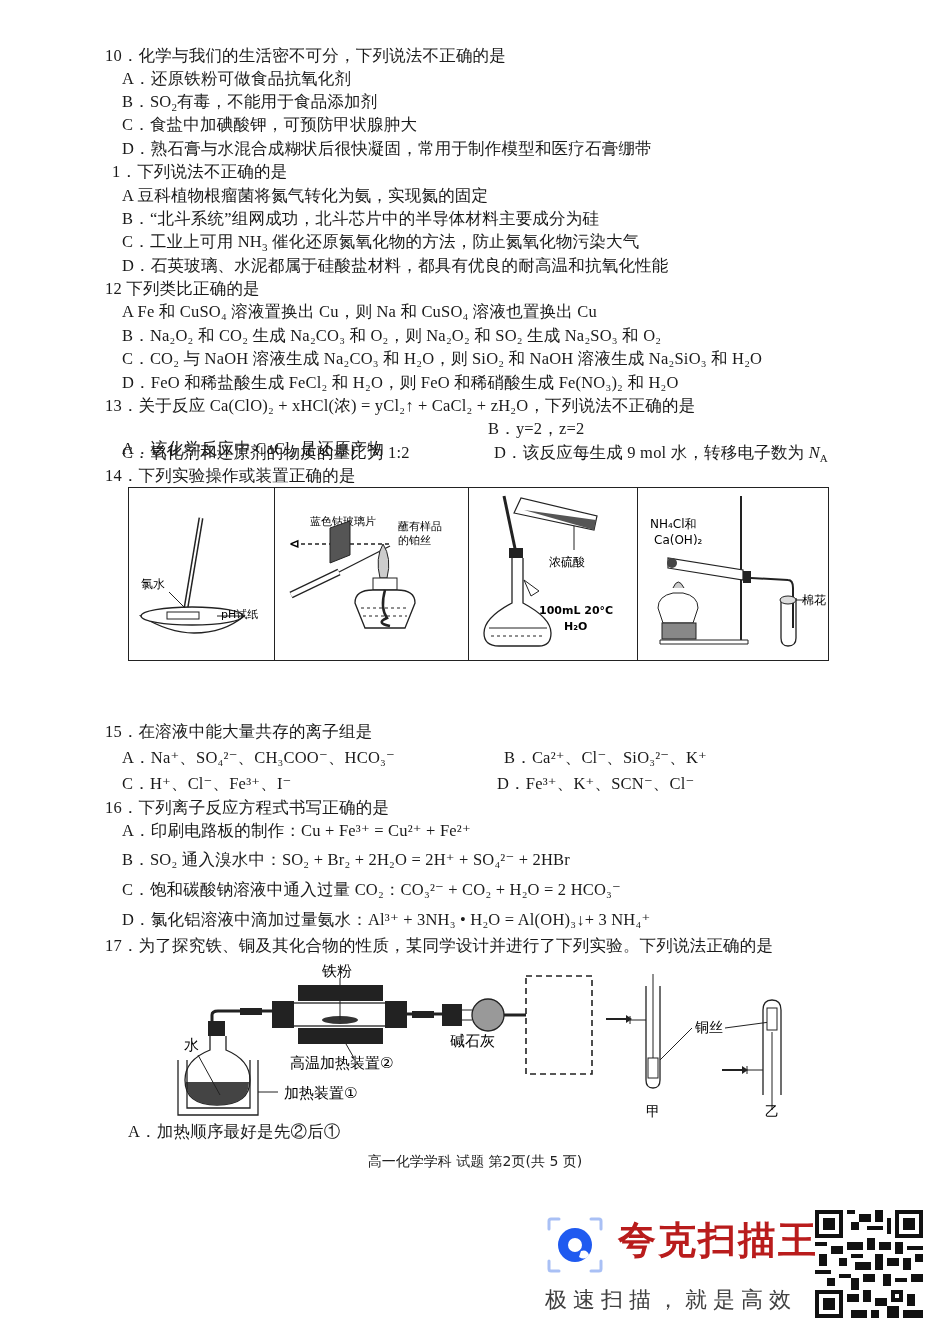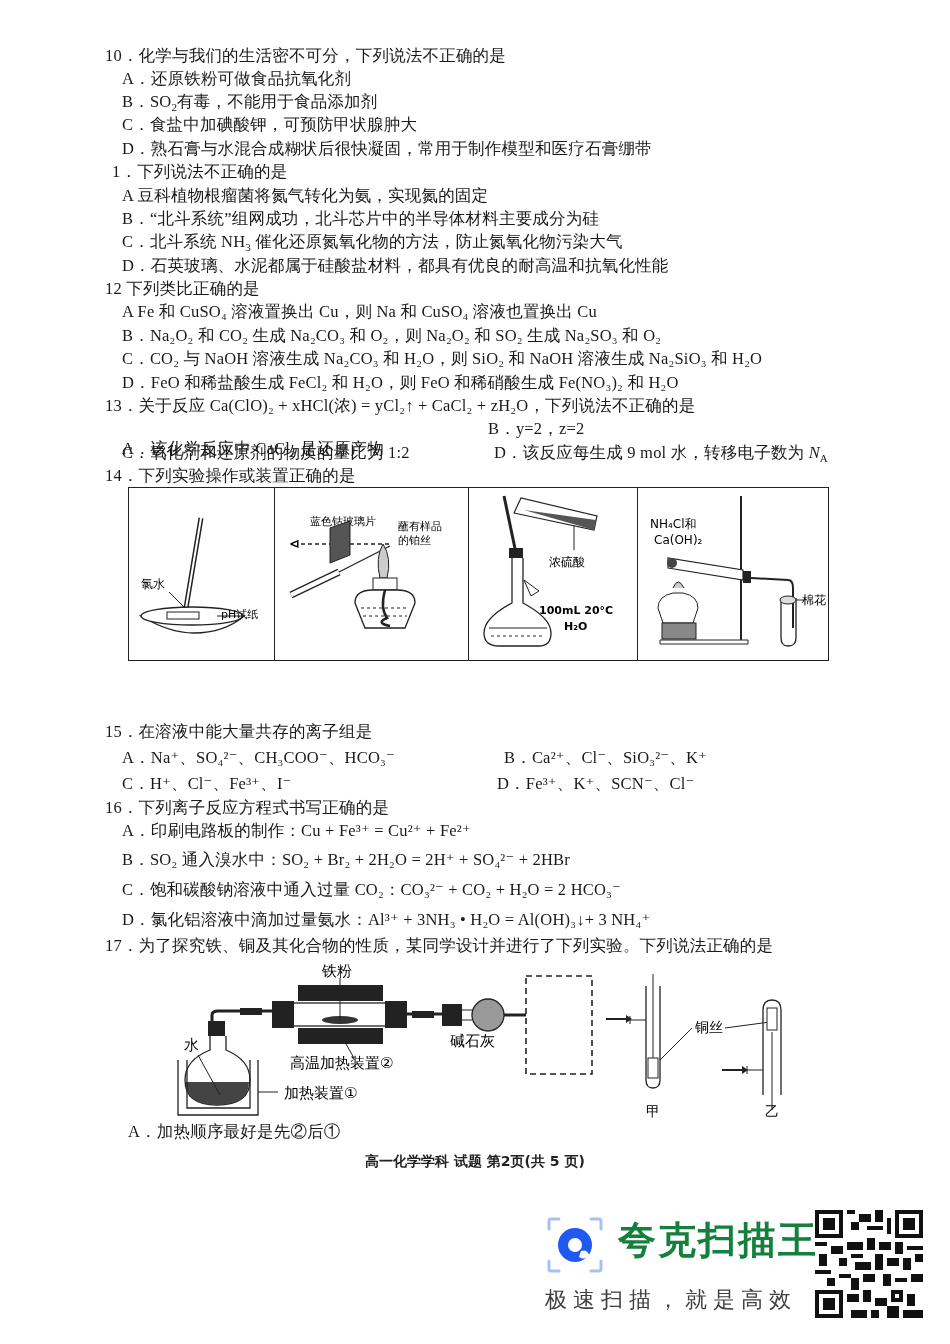--- a/index.html
+++ b/index.html
@@ -7,40 +7,40 @@
          font-family:"Liberation Serif","DejaVu Serif",serif; color:#1a1a1a; }
   .line { position:absolute; font-size:16.5px; line-height:22px; white-space:nowrap; letter-spacing:0.2px; }
   .q { left:105px; }
   .opt { left:122px; }
   sub, sup { font-size:11px; line-height:0; }
   table.exp { position:absolute; left:128px; top:487px; width:700px; border-collapse:collapse; }
   table.exp td { border:1.6px solid #222; padding:0; vertical-align:middle; }
   table.exp tr.pic td { height:168px; }
   table.exp tr.cap td { height:60px; font-size:16.5px; padding:0 10px; line-height:24px; }
   .footer { position:absolute; left:0; width:950px; top:1153px; text-align:center;
-            font-family:"DejaVu Sans","Liberation Sans",sans-serif; font-size:14px; font-weight:bold; color:#222; }
+            font-family:"DejaVu Sans","Liberation Sans",sans-serif; font-size:14px; font-weight:normal; color:#222; }
   .wm-title { position:absolute; left:618px; top:1215px; font-family:"DejaVu Sans","Liberation Sans",sans-serif;
-              font-size:38px; font-weight:bold; color:#15803d; letter-spacing:2px; }
+              font-size:38px; font-weight:bold; color:#b91c1c; letter-spacing:2px; }
   .wm-sub { position:absolute; left:545px; top:1285px; font-family:"DejaVu Sans","Liberation Sans",sans-serif;
             font-size:22px; color:#404040; letter-spacing:6px; }
   svg text { font-family:"DejaVu Sans","Liberation Sans",sans-serif; }
 </style>
 </head>
 <body>
 
 <div class="line q" style="top:45px">10．化学与我们的生活密不可分，下列说法不正确的是</div>
 <div class="line opt" style="top:68px">A．还原铁粉可做食品抗氧化剂</div>
 <div class="line opt" style="top:91px"><span>B．SO</span><sub>2</sub><span>有毒，不能用于食品添加剂</span></div>
 <div class="line opt" style="top:114px">C．食盐中加碘酸钾，可预防甲状腺肿大</div>
 <div class="line opt" style="top:138px">D．熟石膏与水混合成糊状后很快凝固，常用于制作模型和医疗石膏绷带</div>
 
 <div class="line" style="left:112px;top:161px">1．下列说法不正确的是</div>
 <div class="line opt" style="top:185px">A  豆科植物根瘤菌将氮气转化为氨，实现氮的固定</div>
 <div class="line opt" style="top:208px">B．“北斗系统”组网成功，北斗芯片中的半导体材料主要成分为硅</div>
-<div class="line opt" style="top:231px"><span>C．北斗系统 NH</span><sub>3</sub><span> 催化还原氮氧化物的方法，防止氮氧化物污染大气</span></div>
+<div class="line opt" style="top:231px"><span>C．工业上可用 NH</span><sub>3</sub><span> 催化还原氮氧化物的方法，防止氮氧化物污染大气</span></div>
 <div class="line opt" style="top:255px">D．石英玻璃、水泥都属于硅酸盐材料，都具有优良的耐高温和抗氧化性能</div>
 
 <div class="line q" style="top:278px">12   下列类比正确的是</div>
 <div class="line opt" style="top:301px">A   Fe 和 CuSO₄ 溶液置换出 Cu，则 Na 和 CuSO₄ 溶液也置换出 Cu</div>
 <div class="line opt" style="top:325px">B．Na₂O₂ 和 CO₂ 生成 Na₂CO₃ 和 O₂，则 Na₂O₂ 和 SO₂ 生成 Na₂SO₃ 和 O₂</div>
 <div class="line opt" style="top:348px">C．CO₂ 与 NaOH 溶液生成 Na₂CO₃ 和 H₂O，则 SiO₂ 和 NaOH 溶液生成 Na₂SiO₃ 和 H₂O</div>
 <div class="line opt" style="top:372px">D．FeO 和稀盐酸生成 FeCl₂ 和 H₂O，则 FeO 和稀硝酸生成 Fe(NO₃)₂ 和 H₂O</div>
 
 <div class="line q" style="top:395px">13．关于反应 Ca(ClO)₂ + xHCl(浓) = yCl₂↑ + CaCl₂ + zH₂O，下列说法不正确的是</div>
 <div class="line opt" style="top:438px">A．该化学反应中 CaCl₂ 是还原产物</div>

